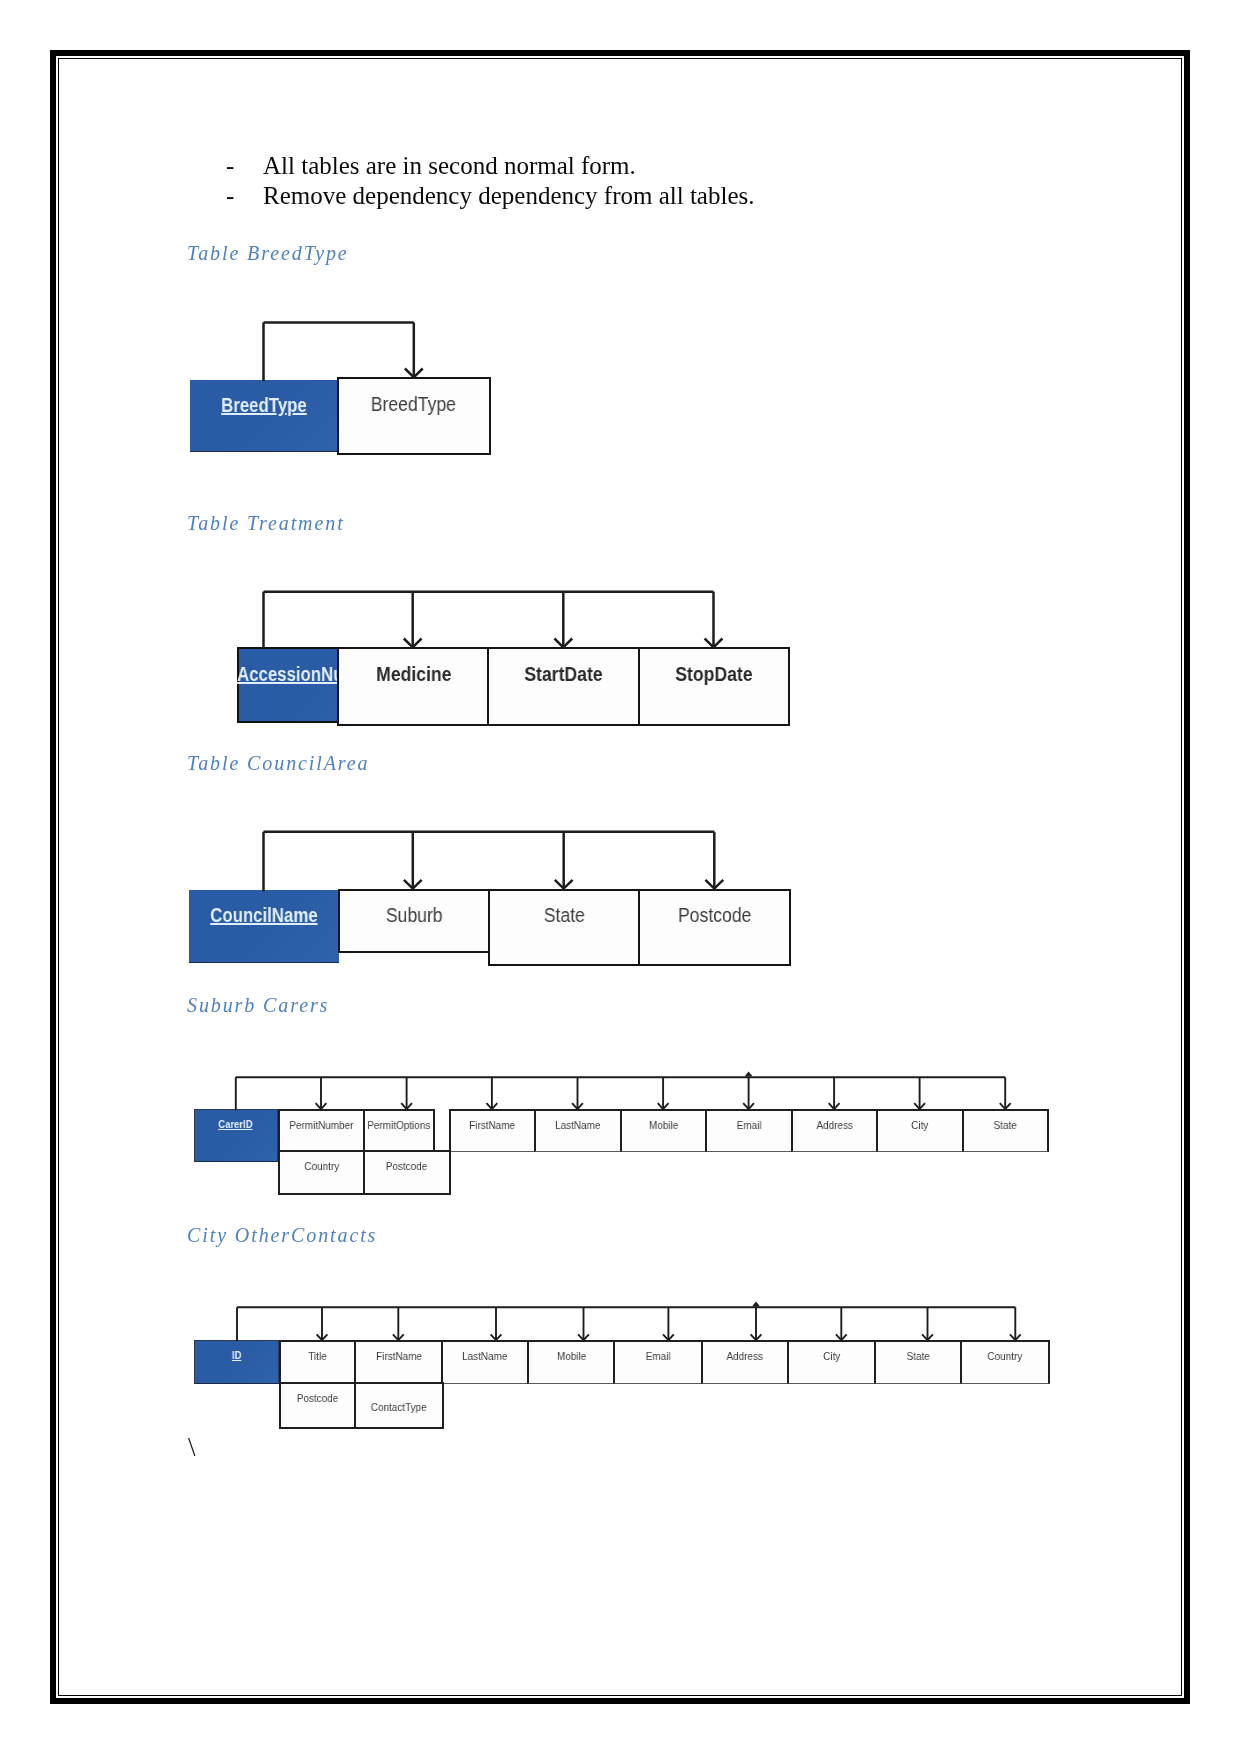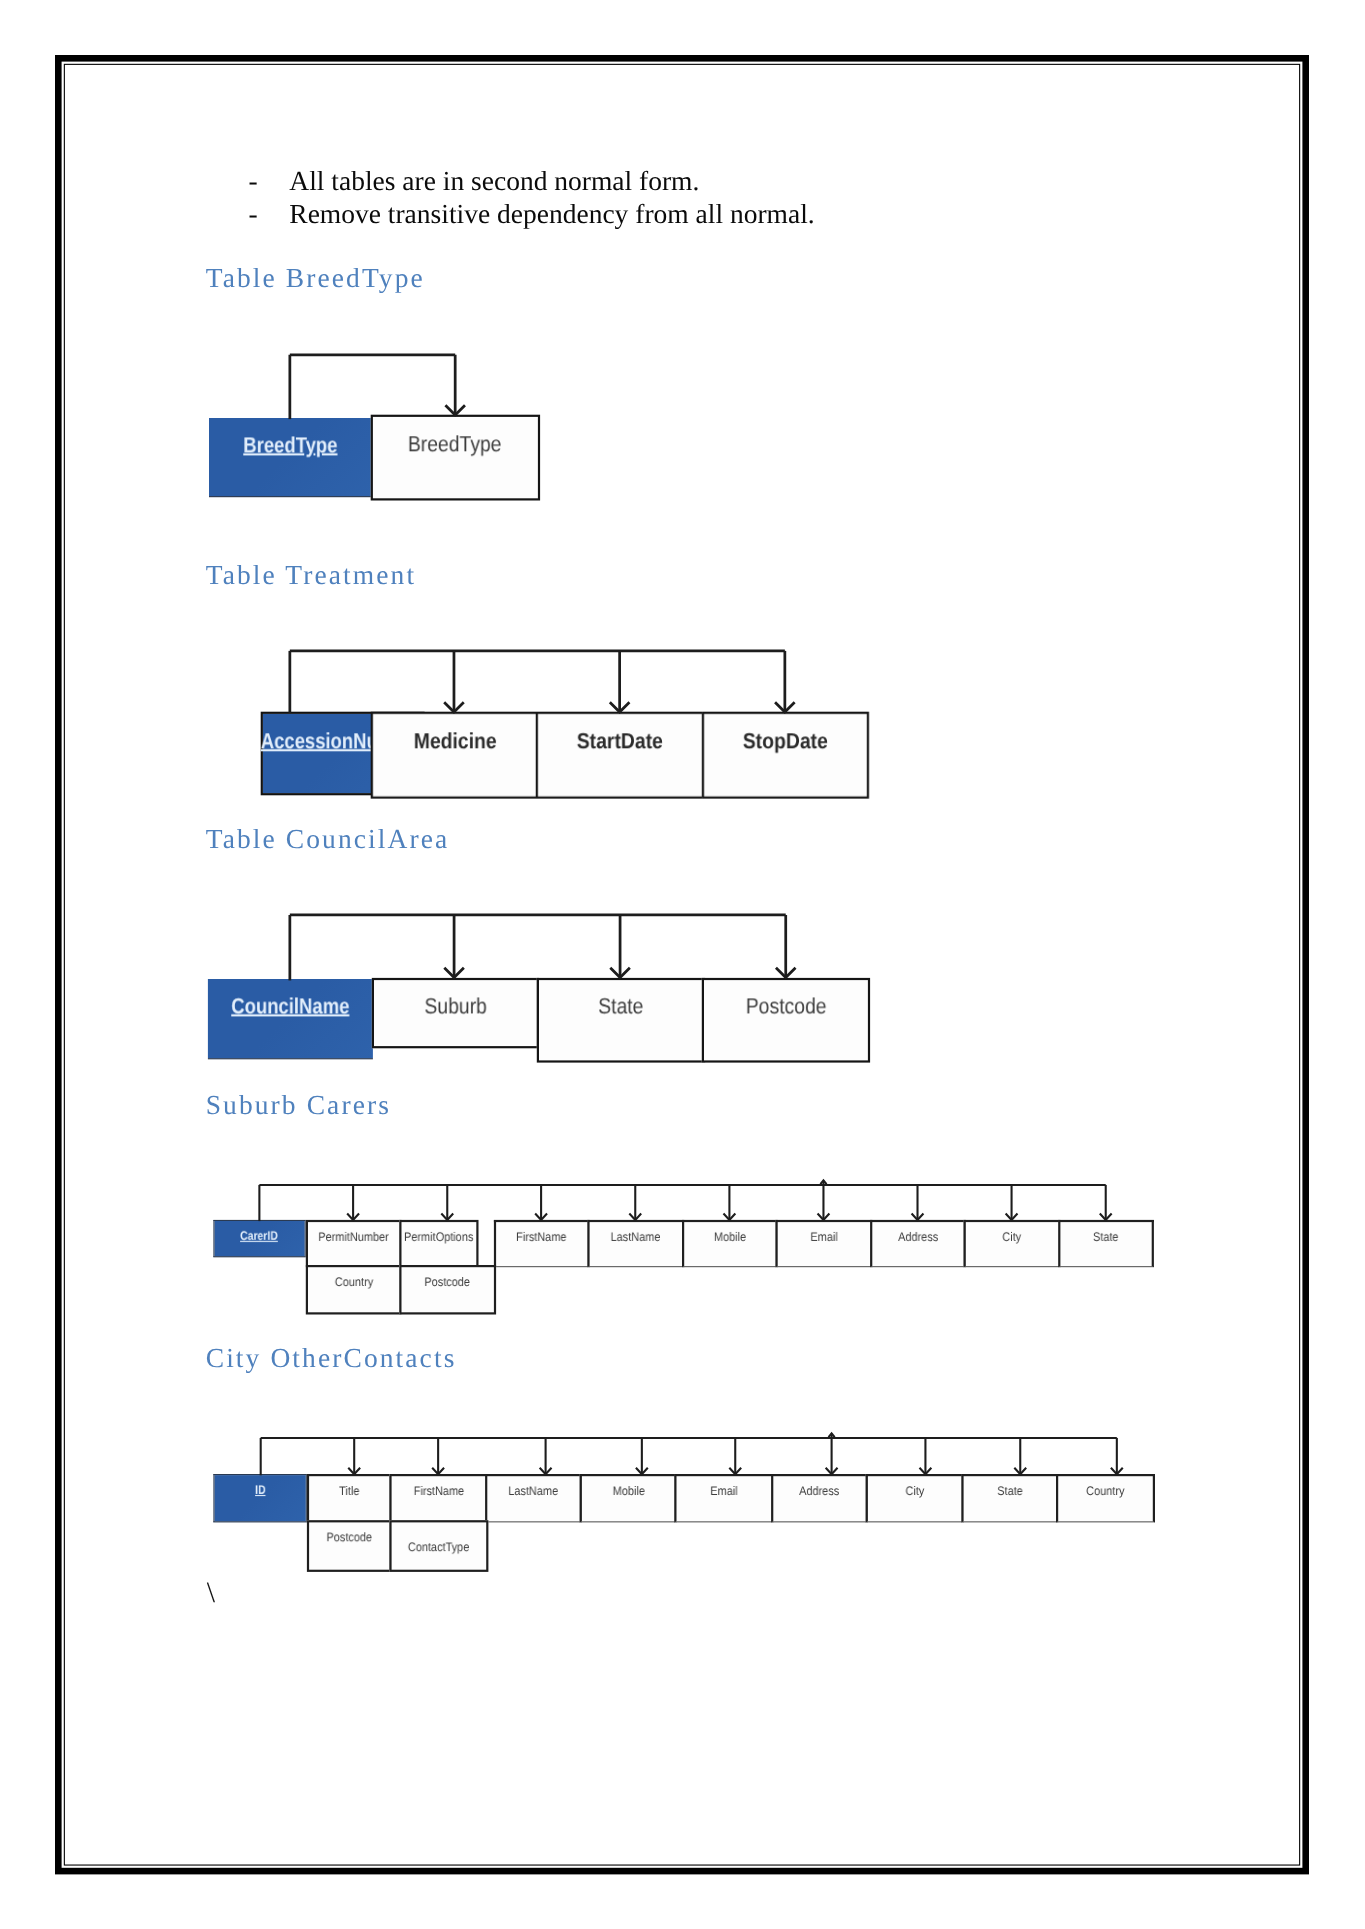--- a/index.html
+++ b/index.html
@@ -16,21 +16,21 @@
 
   .content{position:absolute;left:0;top:0;width:1241px;height:1754px;will-change:transform;}
 
   
   .bullet-row{position:absolute;font-size:25px;line-height:30px;color:var(--body-text,#0b0b0b);
               font-family:"Liberation Serif",serif;white-space:nowrap;}
   .bullet-dash{position:absolute;}
   .bullet-text{position:absolute;}
 
   
-  .heading{position:absolute;color:var(--heading,#4f81bd);font-size:25px;
+  .heading{position:absolute;font-style:italic;color:var(--heading,#4f81bd);font-size:20px;
            font-family:"Liberation Serif",serif;letter-spacing:1.9px;white-space:nowrap;line-height:25px;will-change:transform;}
 
   
   .dia{position:absolute;}
   .cell{position:absolute;box-sizing:border-box;background:#fdfdfd;border:2.4px solid #151515;
         display:flex;align-items:flex-start;justify-content:center;overflow:hidden;}
   .cell.thin{border-width:2px;border-color:#1f1f1f;}
   .cell .lab{font-family:"Liberation Sans",sans-serif;color:var(--cell-text,#3d3d3d);white-space:nowrap;
              display:inline-block;transform:scaleX(0.88);transform-origin:center;will-change:transform;}
   .keycell{position:absolute;box-sizing:border-box;
@@ -54,21 +54,21 @@
   <div class="frame-inner"></div>
 
   <div class="content">
 
     <div class="bullet-row" style="left:189px;top:151px;">
       <span class="bullet-dash" style="left:37px;top:0;">-</span>
       <span class="bullet-text" style="left:74px;top:0;">All tables are in second normal form.</span>
     </div>
     <div class="bullet-row" style="left:189px;top:181px;">
       <span class="bullet-dash" style="left:37px;top:0;">-</span>
-      <span class="bullet-text" style="left:74px;top:0;">Remove transitive dependency from all normal.</span>
+      <span class="bullet-text" style="left:74px;top:0;">Remove dependency dependency from all tables.</span>
     </div>
 
     <div class="heading" style="left:186.5px;top:241px;">Table BreedType</div>
     <div class="heading" style="left:186.5px;top:510.5px;">Table Treatment</div>
     <div class="heading" style="left:186.5px;top:751px;">Table CouncilArea</div>
     <div class="heading" style="left:186.5px;top:993px;">Suburb Carers</div>
     <div class="heading" style="left:186.5px;top:1223px;">City OtherContacts</div>
 
     <div id="diagrams">
         <div class="dia" style="left: 0px; top: 0px; width: 1241px; height: 0px;">
@@ -133,21 +133,21 @@
               <path d="M 412.8 831.8 V 888.6"></path>
               <path d="M 403.90000000000003 879.8000000000001 L 412.8 888.6 L 421.7 879.8000000000001"></path>
               <path d="M 563.7 831.8 V 888.6"></path>
               <path d="M 554.8000000000001 879.8000000000001 L 563.7 888.6 L 572.6 879.8000000000001"></path>
               <path d="M 714.3 831.8 V 888.6"></path>
               <path d="M 705.4 879.8000000000001 L 714.3 888.6 L 723.1999999999999 879.8000000000001"></path>
             </g>
           </svg>
         </div>
         <div class="dia" style="left: 0px; top: 0px; width: 1241px; height: 0px;">
-          <div class="keycell outlined" style="left: 193.5px; top: 1109.1px; width: 84.7px; height: 34px; padding-top: 8px;">
+          <div class="keycell outlined" style="left: 193.5px; top: 1109.1px; width: 84.7px; height: 53px; padding-top: 8px;">
             <span class="lab" style="font-size: 11.3px;">CarerID</span>
           </div>
           <div class="cell thin" style="left: 277.8px; top: 1109.1px; width: 87.3px; height: 42.8px; padding-top: 8px;">
             <span class="lab" style="font-size: 11.3px;">PermitNumber</span>
           </div>
           <div class="cell thin" style="left: 363.1px; top: 1109.1px; width: 72px; height: 42.8px; padding-top: 8px;">
             <span class="lab" style="font-size: 11.3px;">PermitOptions</span>
           </div>
           <div class="cell thin" style="left: 448.6px; top: 1109.1px; width: 87.5px; height: 42.8px; padding-top: 8px; border-bottom-width: 1px; border-bottom-color: rgb(90, 90, 90);">
             <span class="lab" style="font-size: 11.3px;">FirstName</span>

